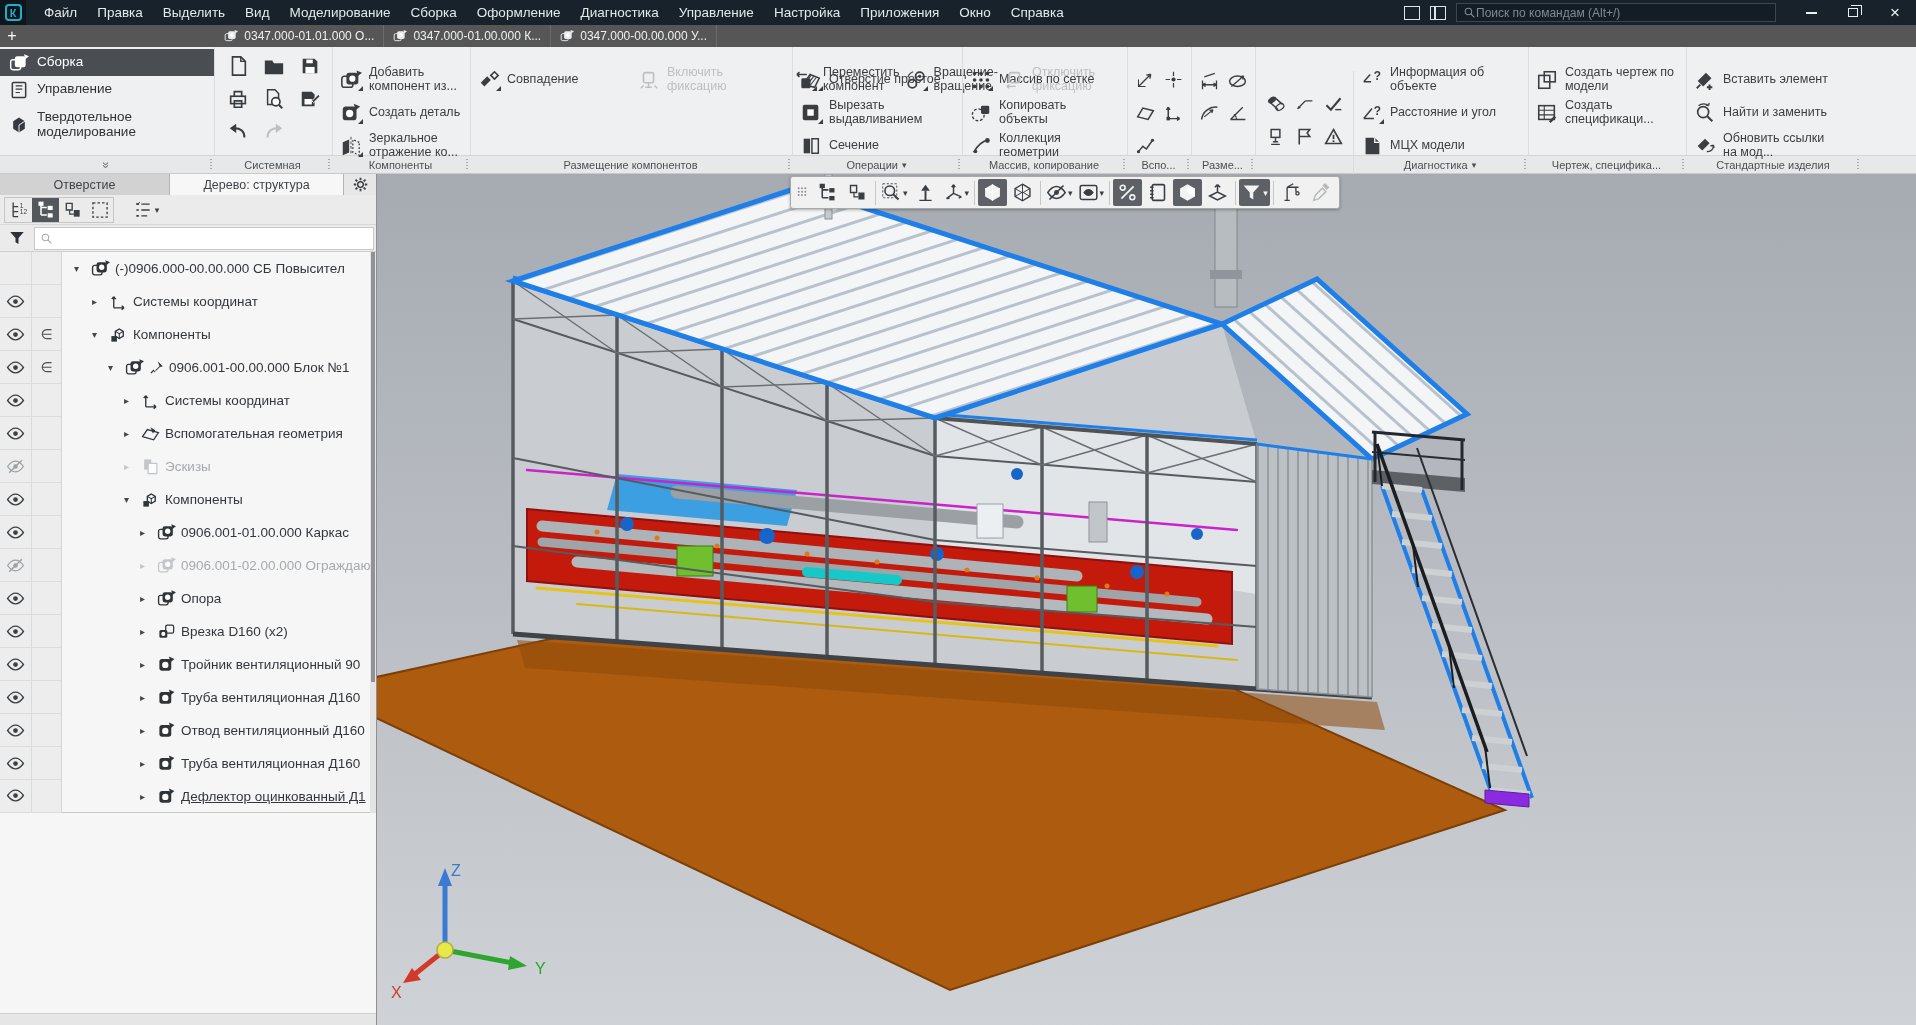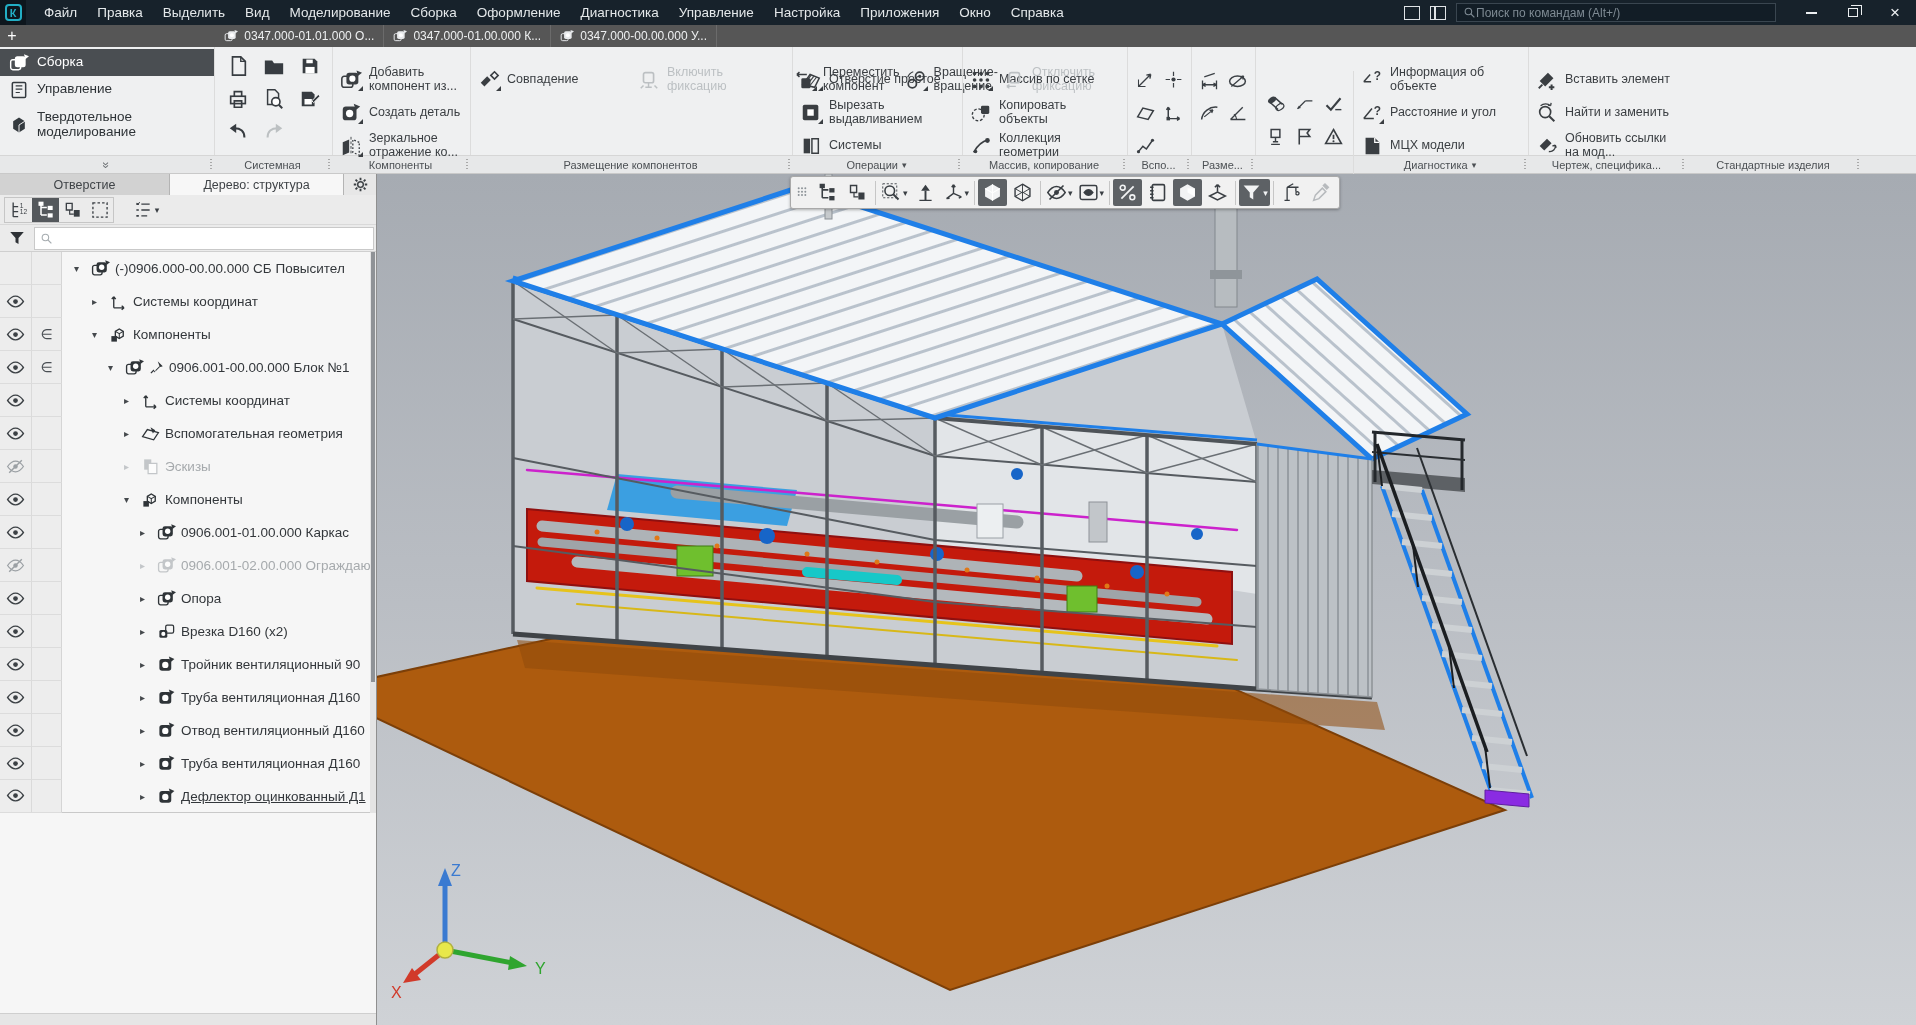--- a/index.html
+++ b/index.html
@@ -692,21 +692,21 @@
           </svg>
         </span>
       <span class="blabel">Вырезать выдавливанием</span>
     </div>
     <div class="rbtn">
       <span class="icwrap">
           <svg class="ic">
             <use href="#i-section"></use>
           </svg>
         </span>
-      <span class="blabel">Системы</span>
+      <span class="blabel">Сечение</span>
     </div>
   </div>
 
   <div class="rsec w-arr">
     <div class="rbtn cor">
       <span class="icwrap">
           <svg class="ic">
             <use href="#i-arraygrid"></use>
           </svg>
         </span>
@@ -834,20 +834,38 @@
     <div class="rbtn">
       <span class="icwrap">
           <svg class="ic">
             <use href="#i-mcx"></use>
           </svg>
         </span>
       <span class="blabel">МЦХ модели</span>
     </div>
   </div>
 
+  <div class="rsec w-drw">
+    <div class="rbtn">
+      <span class="icwrap">
+          <svg class="ic">
+            <use href="#i-drw"></use>
+          </svg>
+        </span>
+      <span class="blabel">Создать чертеж по модели</span>
+    </div>
+    <div class="rbtn">
+      <span class="icwrap">
+          <svg class="ic">
+            <use href="#i-spec"></use>
+          </svg>
+        </span>
+      <span class="blabel">Создать спецификаци...</span>
+    </div>
+  </div>
 
   <div class="rsec w-std" style="border-right:none">
     <div class="rbtn">
       <span class="icwrap">
           <svg class="ic">
             <use href="#i-inselem"></use>
           </svg>
         </span>
       <span class="blabel">Вставить элемент</span>
     </div>

